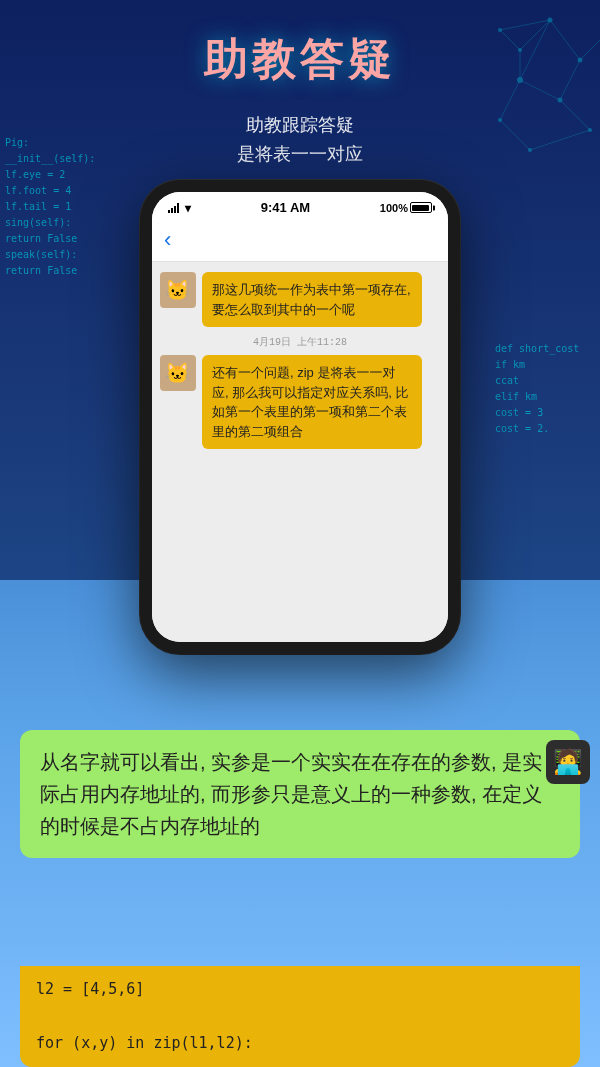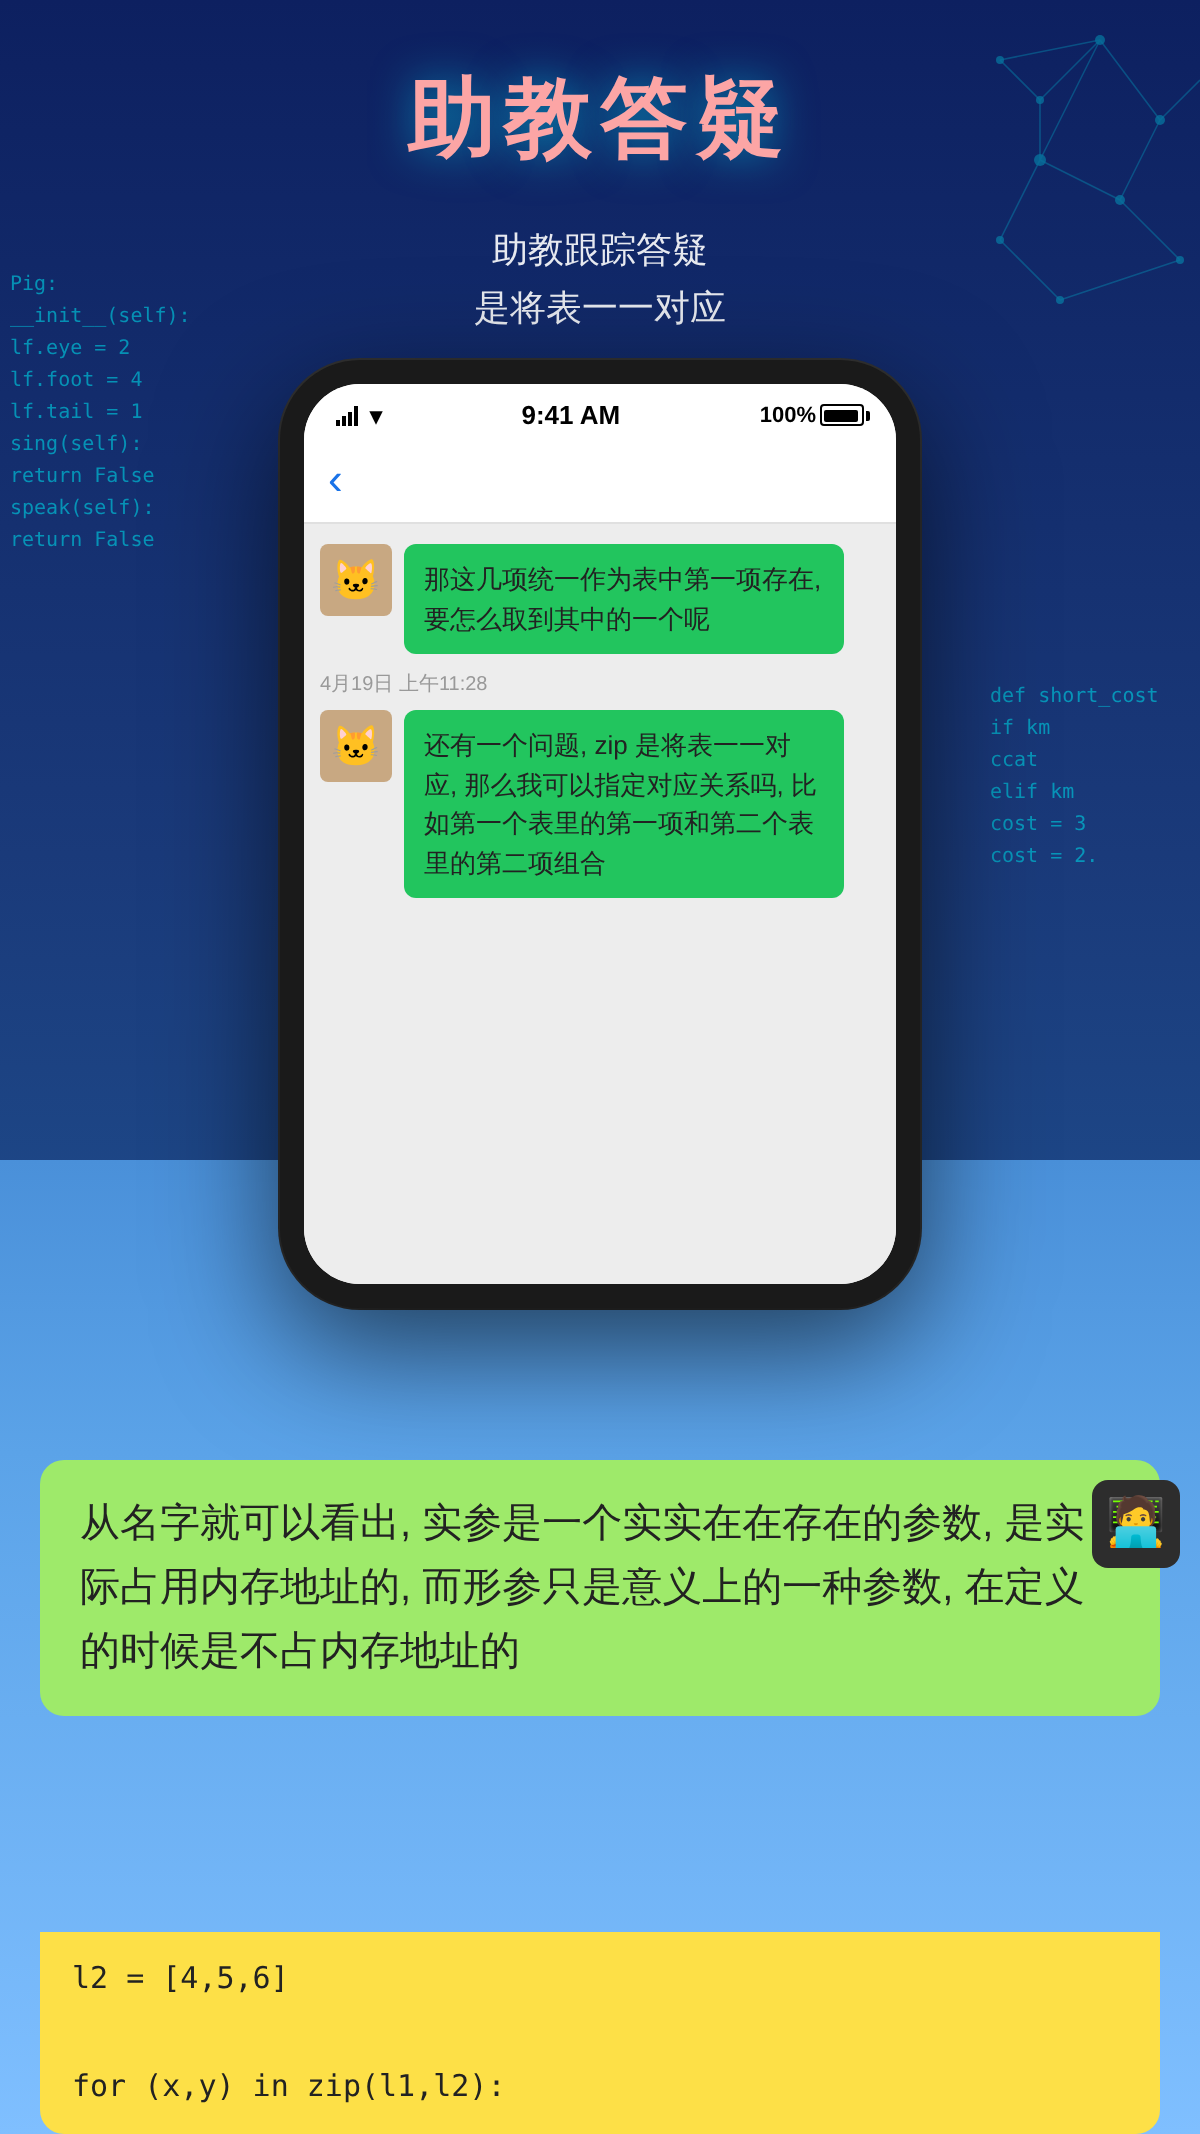--- a/index.html
+++ b/index.html
@@ -233,29 +233,31 @@
       font-size: 20px;
     }
 
     .bubble {
       max-width: 220px;
       padding: 8px 10px;
       border-radius: 6px;
       font-size: 13px;
       line-height: 1.5;
       color: #222;
-      background: #22c55e;
+      background: #eab308;
       margin: 0 6px;
       word-break: break-all;
     }
 
     .timestamp {
+      text-align: center;
       color: #999;
       font-size: 10px;
       margin: 6px 0;
+      font-family: Liberation Mono, monospace;
     }
 
     
     .floating-bubble {
       position: absolute;
       left: 20px;
       right: 20px;
       top: 730px;
       background: #9eea6a;
       border-radius: 12px;
@@ -279,21 +281,21 @@
       justify-content: center;
       font-size: 24px;
     }
 
     
     .code-snippet {
       position: absolute;
       bottom: 0;
       left: 20px;
       right: 20px;
-      background: #fde047;
+      background: #eab308;
       border-radius: 0 0 12px 12px;
       padding: 10px 16px;
       z-index: 4;
       font-family: monospace;
       font-size: 15px;
       line-height: 1.8;
       color: #222;
     }
 
     

